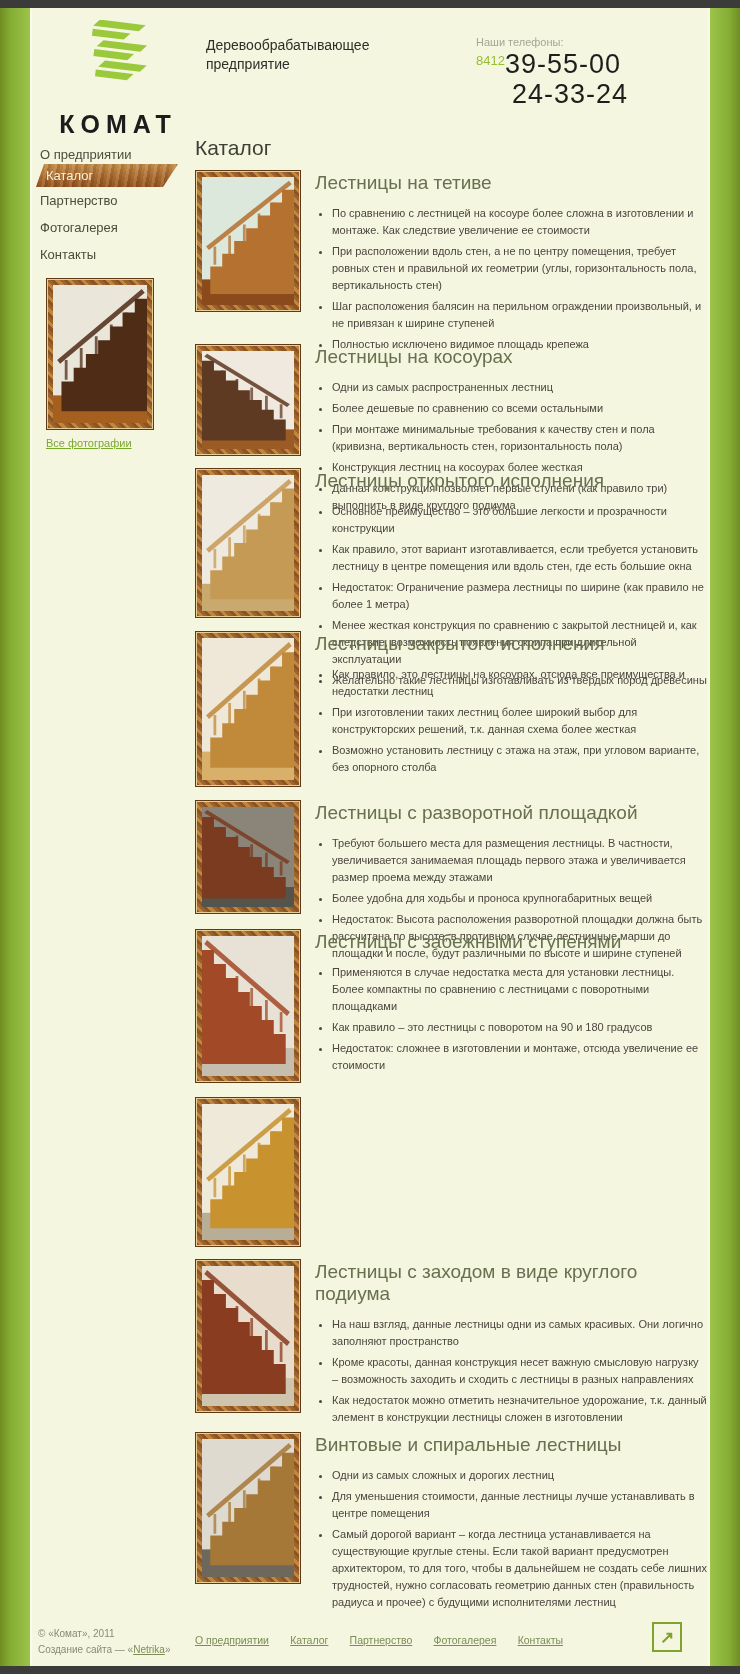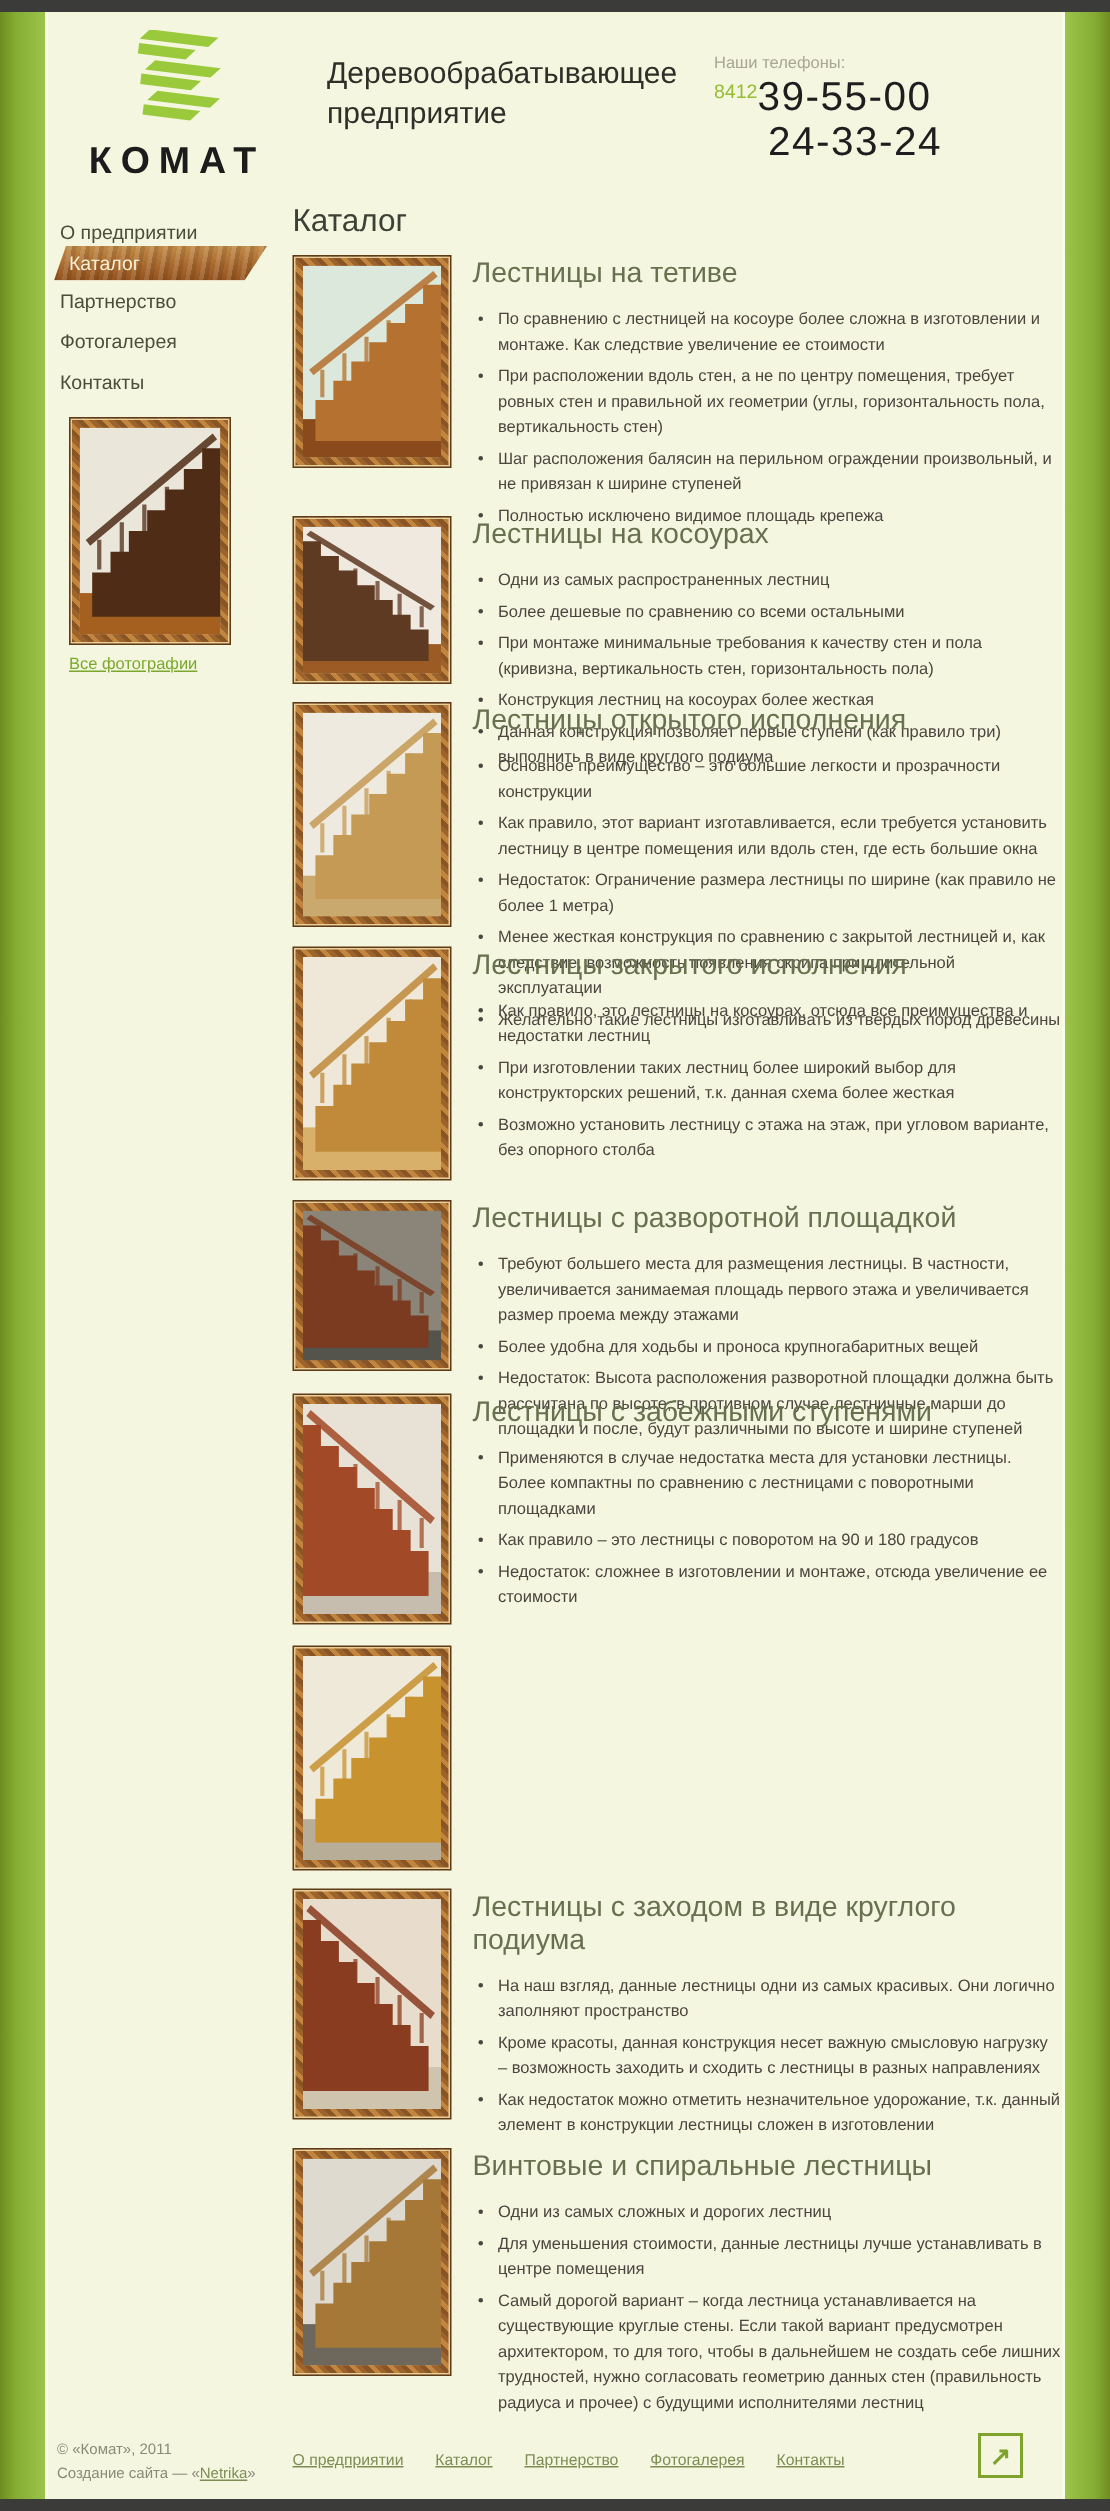--- a/index.html
+++ b/index.html
@@ -10,22 +10,22 @@
   }
   
   .edge-top,.edge-bottom{position:absolute;left:0;width:740px;height:8px;background:#3b3b39;z-index:30;}
   .edge-top{top:0}.edge-bottom{bottom:0}
   .band{position:absolute;top:8px;bottom:8px;width:30px;z-index:20;}
   .band.left{left:0;background:linear-gradient(90deg,#6f8d22 0,#85ad33 35%,#9cc44a 100%);border-right:2px solid #fbfce8;}
   .band.right{right:0;background:linear-gradient(270deg,#6f8d22 0,#85ad33 35%,#9cc44a 100%);border-left:2px solid #fbfce8;}
 
   
   .logo{position:absolute;left:58px;top:20px;width:120px;text-align:center;}
-  .logo-word{font-size:25px;font-weight:bold;letter-spacing:6px;color:#1c1c1c;margin-top:2px;}
-  .tagline{position:absolute;left:218px;top:36px;width:240px;font-size:20px;line-height:1.35;color:#2f2f2a;}
+  .logo-word{font-size:25px;font-weight:bold;letter-spacing:6px;color:#1c1c1c;margin-top:20px;}
+  .tagline{position:absolute;left:206px;top:36px;width:240px;font-size:14px;line-height:1.35;color:#2f2f2a;}
   .phones{position:absolute;left:476px;top:36px;width:190px;}
   .phones-label{font-size:11px;color:#a7a593;margin-bottom:2px;}
   .phone-row1{display:flex;align-items:flex-start;}
   .phone-code{font-size:13px;color:#96bd35;padding-top:3px;}
   .phone-big{font-size:27px;color:#1e1e1e;letter-spacing:1px;line-height:1.1;text-align:center;}
   .phone-row2{padding-left:36px;}
 
   
   .nav-item{position:absolute;left:40px;font-size:13px;color:#4c4c3a;cursor:pointer;}
   .nav-active{

